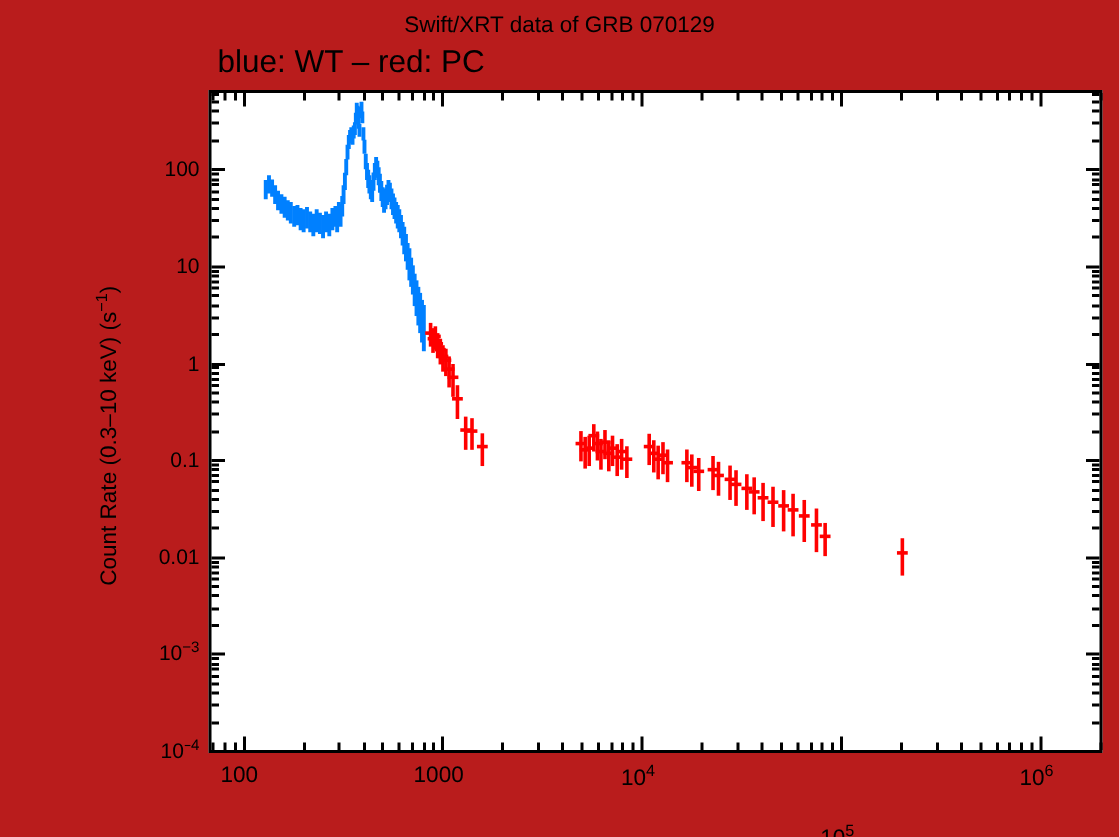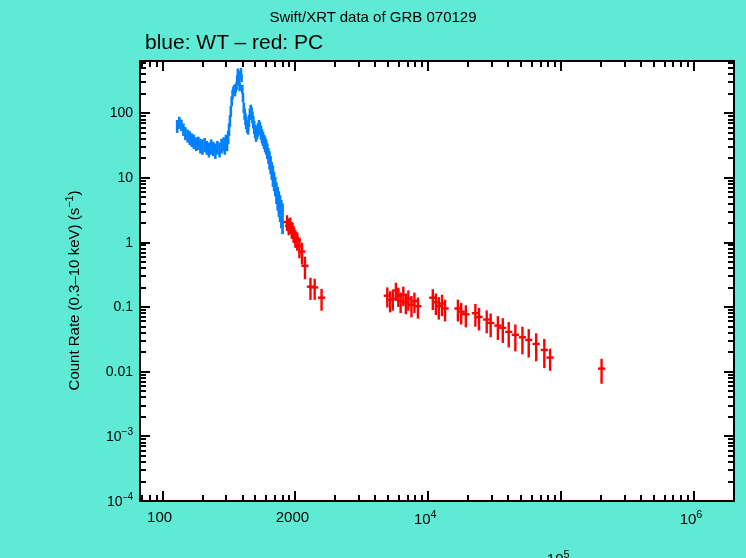--- a/index.html
+++ b/index.html
@@ -4,21 +4,21 @@
 <style>
   html, body {
     margin: 0;
     padding: 0;
     background: #ffffff;
   }
   #page {
     position: relative;
     width: 746px;
     height: 558px;
-    background: #5eead4;
+    background: #b91c1c;
     font-family: "Liberation Sans", sans-serif;
     overflow: hidden;
   }
   
   #title {
     position: absolute;
     left: 0;
     top: 8px;
     width: 746px;
     text-align: center;
@@ -123,21 +123,21 @@
       <div class="tick-label-y" style="top: 52.2837px;">100</div>
       <div class="tick-label-y" style="top: 116.903px;">10</div>
       <div class="tick-label-y" style="top: 181.522px;">1</div>
       <div class="tick-label-y" style="top: 246.142px;">0.1</div>
       <div class="tick-label-y" style="top: 310.761px;">0.01</div>
       <div class="tick-label-y" style="top: 375.381px;">10<sup>−3</sup></div>
       <div class="tick-label-y" style="top: 440px;">10⁻<sup>4</sup></div>
     </div>
   <div id="xtick-labels">
       <div class="tick-label-x" style="left: 20.5797px;">100</div>
-      <div class="tick-label-x" style="left: 153.436px;">2000</div>
+      <div class="tick-label-x" style="left: 153.436px;">1000</div>
       <div class="tick-label-x" style="left: 286.293px;">10<sup>4</sup></div>
       <div class="tick-label-x" style="left: 419.15px; margin-top: 40px;">10<sup>5</sup></div>
       <div class="tick-label-x" style="left: 552.006px;">10<sup>6</sup></div>
     </div>
 
   <div id="plot-frame">
     <div id="plot-area">
       <svg id="plot-svg" width="592" height="438">
           <g>
             <line x1="36.16" y1="57.99" x2="36.16" y2="70.88" stroke="#0080ff" stroke-width="2.6" stroke-linecap="butt"></line>

